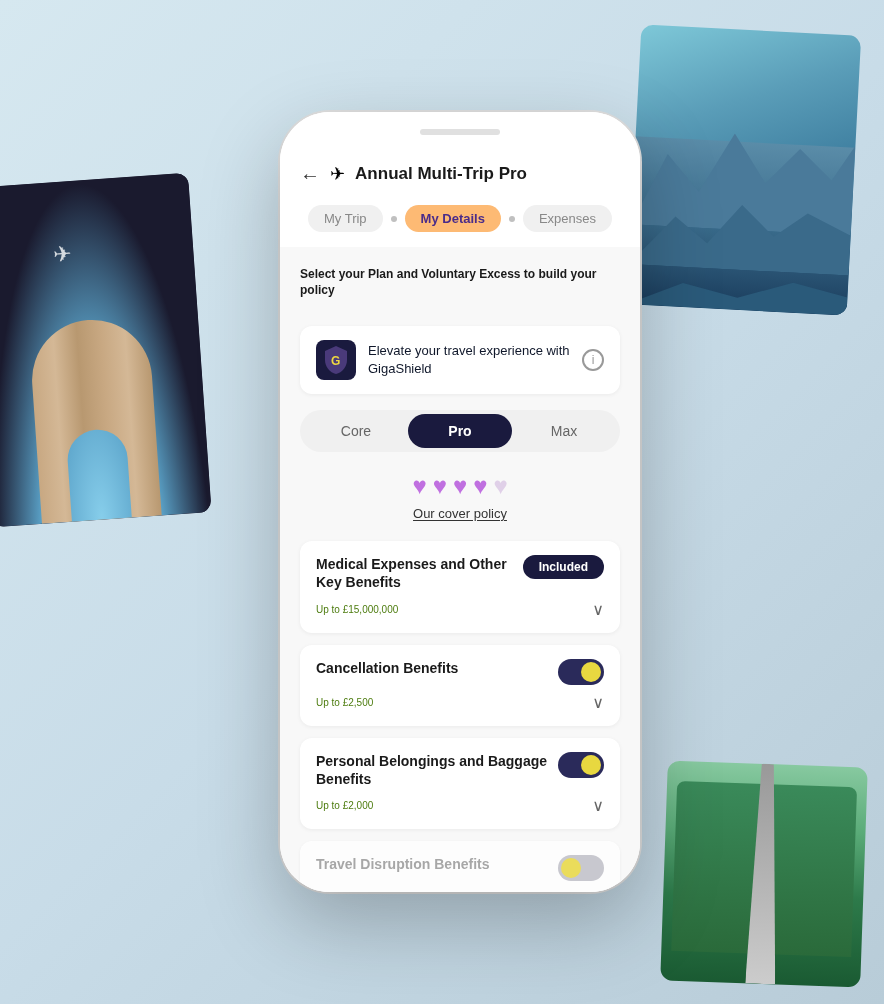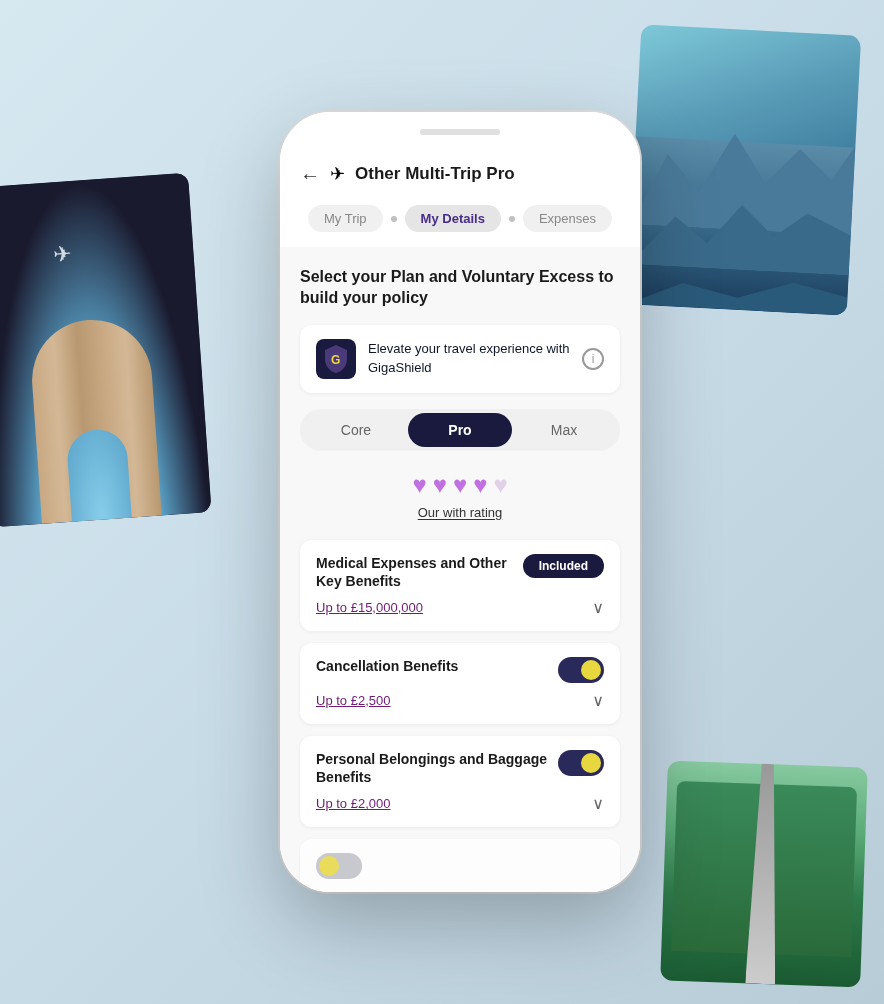--- a/index.html
+++ b/index.html
@@ -245,45 +245,45 @@
       font-size: 13px;
       font-weight: 500;
     }
 
     .step-pill.inactive {
       background: #f0f0f0;
       color: #888;
     }
 
     .step-pill.active {
-      background: #e5e5e5;
+      background: #fdba74;
       color: #4a2c8a;
       font-weight: 600;
     }
 
     .step-dot {
       width: 6px;
       height: 6px;
       border-radius: 50%;
       background: #c0c0c0;
     }
 
     
     .content {
       padding: 20px;
       background: #f8f8f8;
       overflow-y: auto;
       height: calc(100% - 130px);
     }
 
     .section-title {
-      font-size: 16px;
+      font-size: 12px;
       font-weight: 700;
       color: #1a1a1a;
-      margin-bottom: 16px;
+      margin-bottom: 28px;
       line-height: 1.3;
     }
 
     
     .gigashield-banner {
       background: white;
       border-radius: 12px;
       padding: 14px 16px;
       display: flex;
       align-items: center;
@@ -458,23 +458,22 @@
       background: #e8d840;
     }
 
     .benefit-amount {
       display: flex;
       align-items: center;
       justify-content: space-between;
     }
 
     .amount-text {
-      font-size: 13px;
-      color: #701a75;
-      text-decoration: underline;
+      font-size: 10px;
+      color: #4d7c0f;
     }
 
     .chevron-down {
       font-size: 16px;
       color: #666;
       cursor: pointer;
     }
 
     
     .benefit-card.partial {
@@ -513,21 +512,21 @@
     <div class="phone-shell">
       <div class="phone-screen">
 
         <div class="phone-notch">
           <div class="notch-pill"></div>
         </div>
 
         <div class="header">
           <span class="back-btn">←</span>
           <span class="plane-icon">✈</span>
-          <span class="page-title">Other Multi-Trip Pro</span>
+          <span class="page-title">Annual Multi-Trip Pro</span>
         </div>
 
         <div class="progress-steps">
           <div class="step-pill inactive">My Trip</div>
           <div class="step-dot"></div>
           <div class="step-pill active">My Details</div>
           <div class="step-dot"></div>
           <div class="step-pill inactive">Expenses</div>
         </div>
 
@@ -555,21 +554,21 @@
           </div>
 
           <div class="cover-rating">
             <div class="hearts">
               <span class="heart filled">♥</span>
               <span class="heart filled">♥</span>
               <span class="heart filled">♥</span>
               <span class="heart filled">♥</span>
               <span class="heart empty">♥</span>
             </div>
-            <div class="rating-label">Our with rating</div>
+            <div class="rating-label">Our cover policy</div>
           </div>
 
           <div class="benefit-card">
             <div class="benefit-header">
               <span class="benefit-name">Medical Expenses and Other Key Benefits</span>
               <span class="included-badge">Included</span>
             </div>
             <div class="benefit-amount">
               <span class="amount-text">Up to £15,000,000</span>
               <span class="chevron-down">∨</span>
@@ -597,20 +596,21 @@
               </div>
             </div>
             <div class="benefit-amount">
               <span class="amount-text">Up to £2,000</span>
               <span class="chevron-down">∨</span>
             </div>
           </div>
 
           <div class="benefit-card partial">
             <div class="benefit-header">
+              <span class="benefit-name dimmed">Travel Disruption Benefits</span>
               <div class="toggle off-yellow">
                 <div class="toggle-knob"></div>
               </div>
             </div>
           </div>
 
         </div>
       </div>
     </div>
   </div>

